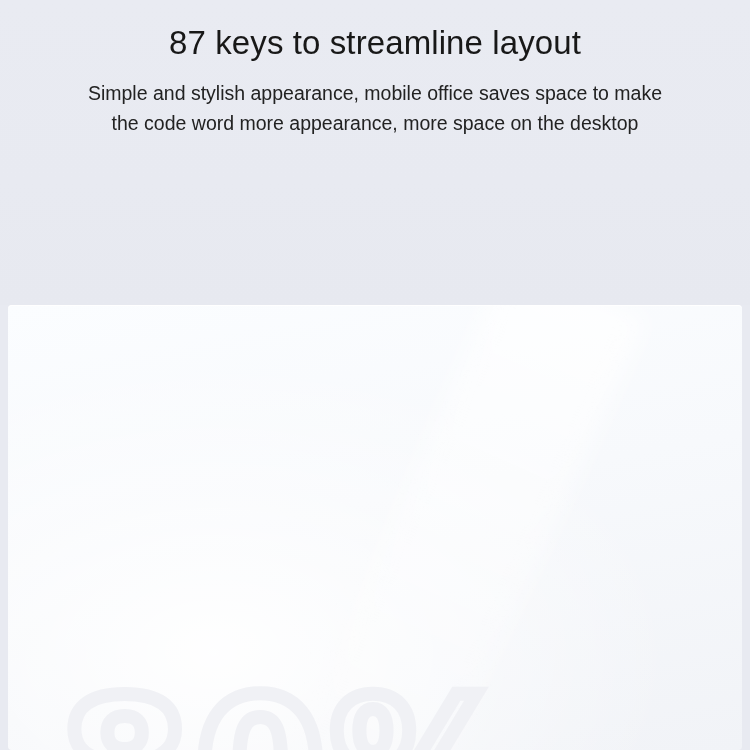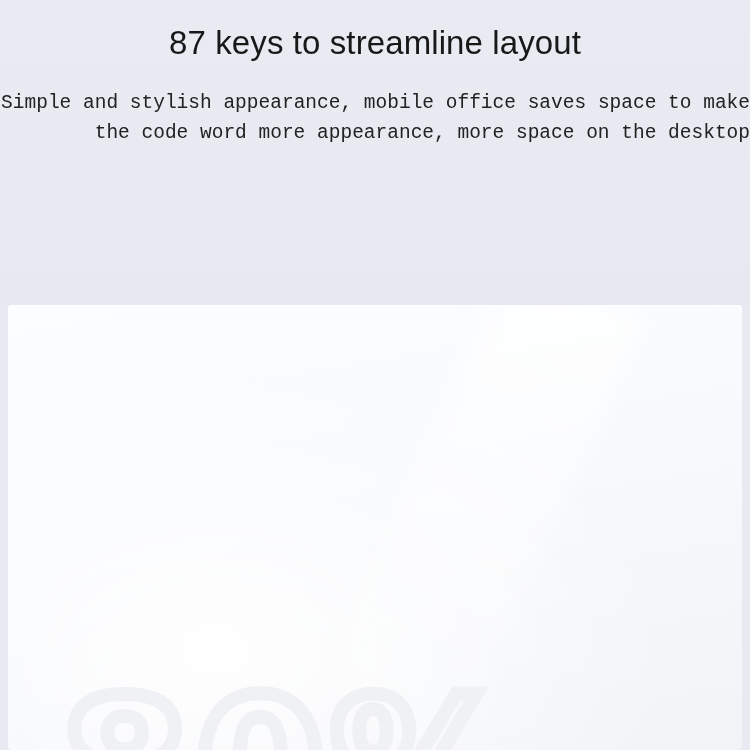--- a/index.html
+++ b/index.html
@@ -8,22 +8,22 @@
     font-family:"Liberation Sans", sans-serif;
     background:#e7eaf1;
   }
   .stage{position:relative;width:750px;height:750px;overflow:hidden;background:#e8eaf1;}
 
   
   .header{position:absolute;left:0;top:0;width:750px;height:305px;
     background:linear-gradient(180deg,#e9ebf2 0%,#e8eaf1 60%,#e7e9f0 100%);}
   .title{position:absolute;left:0;top:24px;width:750px;text-align:center;
     font-size:33px;color:#181818;font-weight:400;letter-spacing:0.1px;}
-  .subtitle{position:absolute;left:0;top:88px;width:750px;text-align:right;
-    font-size:19.5px;color:#222;line-height:30px;font-weight:400;font-family:Liberation Mono, monospace;}
+  .subtitle{position:absolute;left:0;top:78px;width:750px;text-align:center;
+    font-size:19.5px;color:#222;line-height:30px;font-weight:400;}
   .subtitle span{display:block;}
 
   
   .panel{position:absolute;left:8px;top:305px;width:734px;height:445px;
     background:linear-gradient(170deg,#fbfdff 0%,#f7f9fc 45%,#f1f3f7 100%);
     border-radius:4px;
     box-shadow:inset 0 1px 0 rgba(255,255,255,.9);
     overflow:hidden;}
   .panel:before{content:"";position:absolute;left:0;top:0;width:100%;height:100%;
     background:radial-gradient(ellipse at 28% 78%, rgba(255,255,255,.95) 0%, rgba(244,246,250,0) 62%);}

